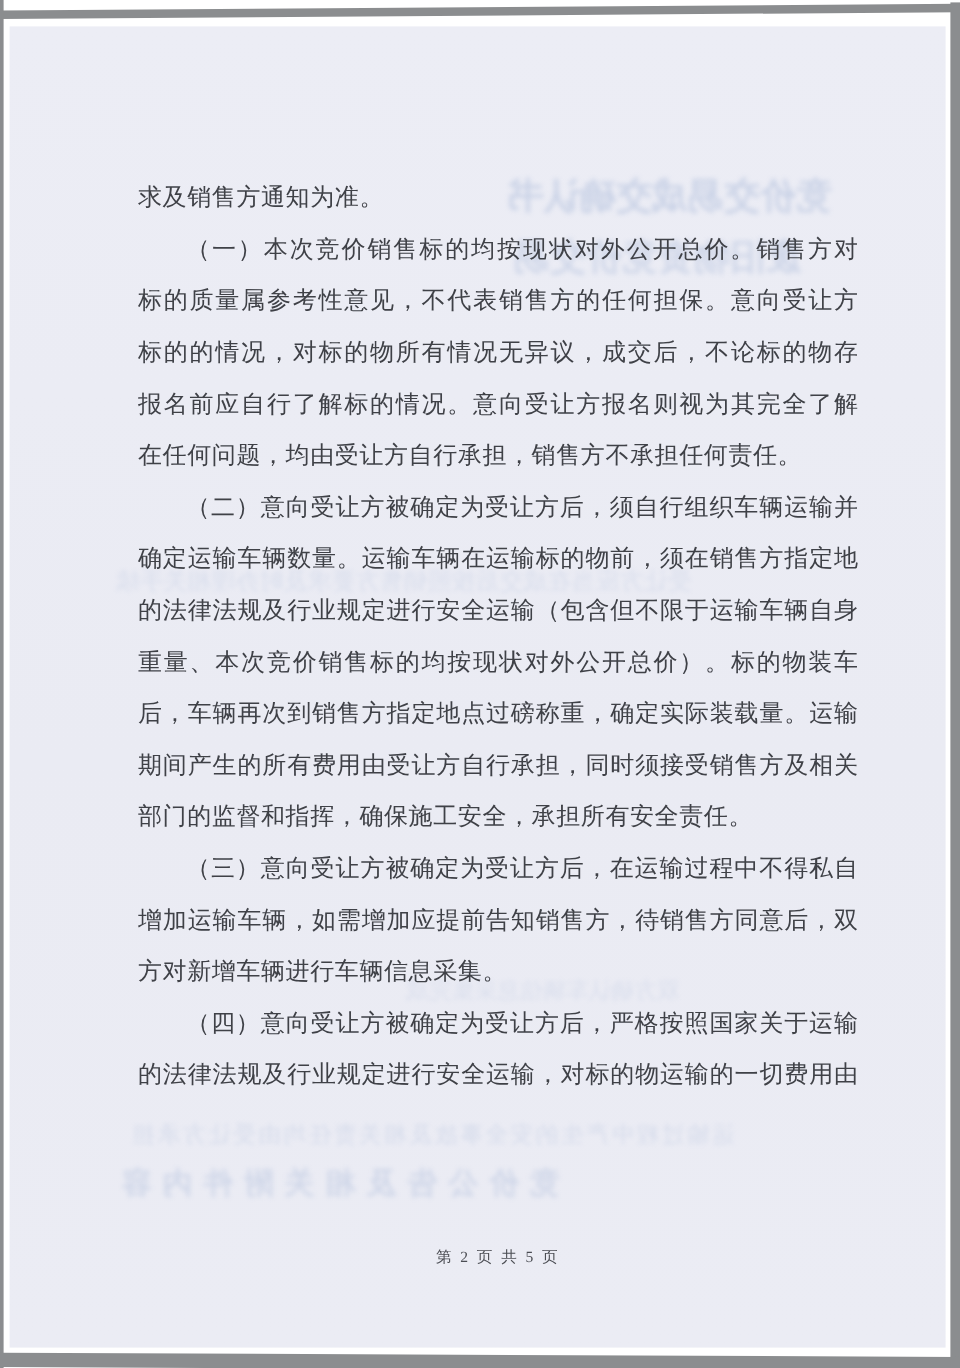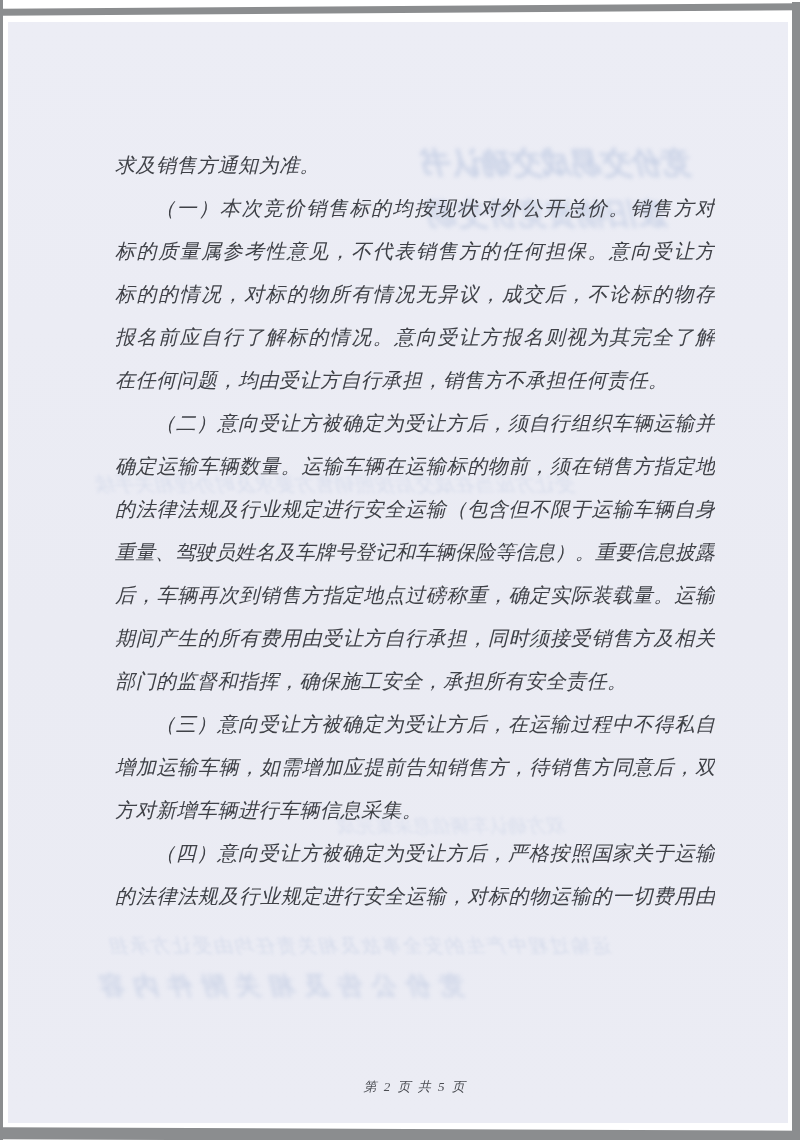--- a/index.html
+++ b/index.html
@@ -9,21 +9,20 @@
     height: 1140px;
     background: #ffffff;
     overflow: hidden;
     font-family: "Liberation Serif", serif;
   }
   #scan {
     position: relative;
     width: 800px;
     height: 1140px;
     background: #ffffff;
-    font-style: italic;
   }
   
   .edge { position: absolute; background: #8b8d8f; }
   #edge-top    { left: -6px; top: 6px;    width: 812px; height: 7px;  transform: rotate(-0.4deg); }
   #edge-left   { left: 0;    top: 0;      width: 3px;   height: 1140px; }
   #edge-right  { left: 792px; top: 2px;   width: 8px;   height: 1138px; }
   #edge-bottom { left: -6px; top: 1129px; width: 812px; height: 12px; transform: rotate(0.25deg); }
 
   
   #page {
@@ -84,21 +83,20 @@
   #footer {
     position: absolute;
     left: 107px; top: 1016px;
     width: 600px;
     height: 20px;
     line-height: 20px;
     text-align: center;
     font-size: 13px;
     color: #4b4d53;
     letter-spacing: 2px;
-    margin-top: 39px;
   }
 </style>
 </head>
 <body>
 
 <div id="scan">
   <div class="edge" id="edge-top"></div>
   <div class="edge" id="edge-left"></div>
   <div class="edge" id="edge-right"></div>
   <div class="edge" id="edge-bottom"></div>
@@ -117,21 +115,21 @@
 
       <div class="line fill indent">（一）本次竞价销售标的均按现状对外公开总价。销售方对</div>
       <div class="line fill">标的质量属参考性意见，不代表销售方的任何担保。意向受让方</div>
       <div class="line fill">标的的情况，对标的物所有情况无异议，成交后，不论标的物存</div>
       <div class="line fill">报名前应自行了解标的情况。意向受让方报名则视为其完全了解</div>
       <div class="line">在任何问题，均由受让方自行承担，销售方不承担任何责任。</div>
 
       <div class="line fill indent">（二）意向受让方被确定为受让方后，须自行组织车辆运输并</div>
       <div class="line fill">确定运输车辆数量。运输车辆在运输标的物前，须在销售方指定地</div>
       <div class="line fill">的法律法规及行业规定进行安全运输（包含但不限于运输车辆自身</div>
-      <div class="line fill">重量、驾驶员姓名及车牌号登记和车辆保险等信息）。重要信息披露</div>
+      <div class="line fill">重量、本次竞价销售标的均按现状对外公开总价）。标的物装车</div>
       <div class="line fill">后，车辆再次到销售方指定地点过磅称重，确定实际装载量。运输</div>
       <div class="line fill">期间产生的所有费用由受让方自行承担，同时须接受销售方及相关</div>
       <div class="line">部门的监督和指挥，确保施工安全，承担所有安全责任。</div>
 
       <div class="line fill indent">（三）意向受让方被确定为受让方后，在运输过程中不得私自</div>
       <div class="line fill">增加运输车辆，如需增加应提前告知销售方，待销售方同意后，双</div>
       <div class="line">方对新增车辆进行车辆信息采集。</div>
 
       <div class="line fill indent">（四）意向受让方被确定为受让方后，严格按照国家关于运输</div>
       <div class="line fill">的法律法规及行业规定进行安全运输，对标的物运输的一切费用由</div>

